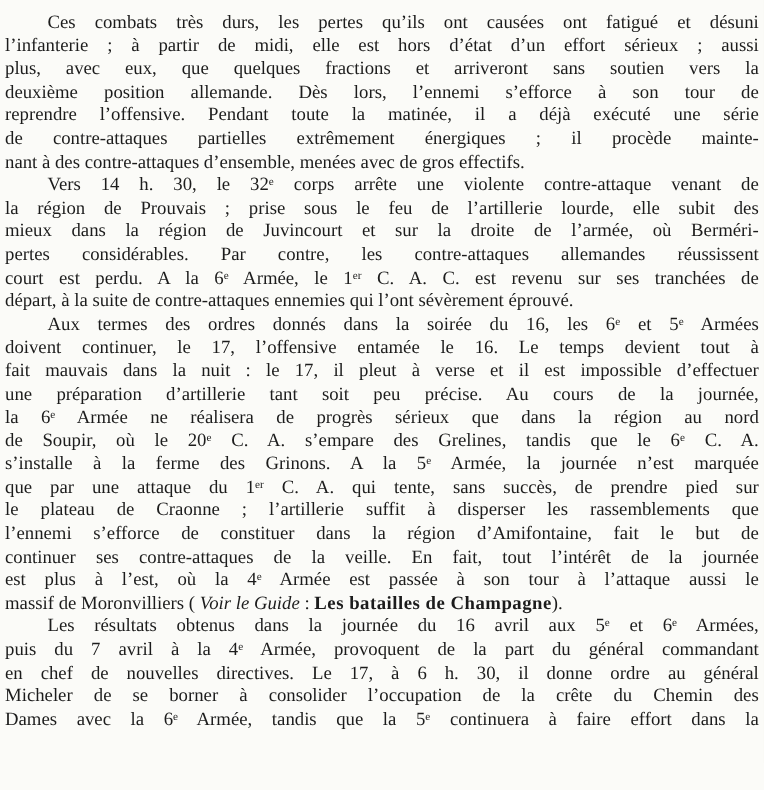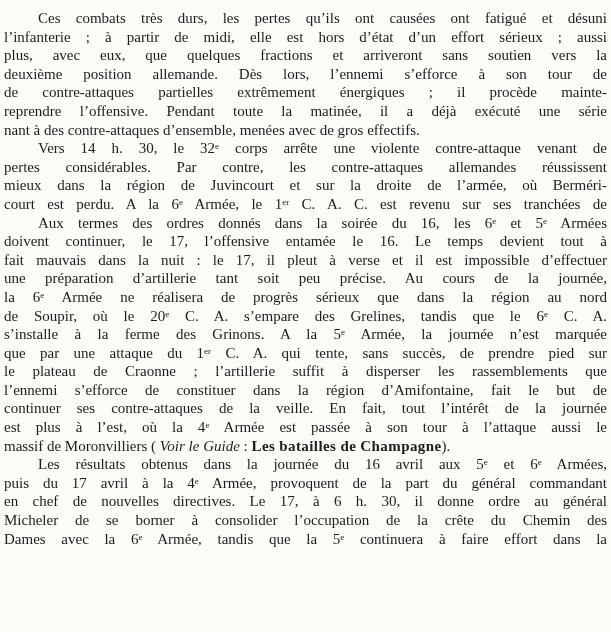--- a/index.html
+++ b/index.html
@@ -55,46 +55,48 @@
 </head>
 <body>
 
 <div class="page">
   <div>
       <div class="paragraph">
         <div class="line first"><span>Ces combats très durs, les pertes qu’ils ont causées ont fatigué et désuni</span></div>
         <div class="line"><span>l’infanterie ; à partir de midi, elle est hors d’état d’un effort sérieux ; aussi</span></div>
         <div class="line"><span>plus, avec eux, que quelques fractions et arriveront sans soutien vers la</span></div>
         <div class="line"><span>deuxième position allemande. Dès lors, l’ennemi s’efforce à son tour de</span></div>
+        <div class="line"><span>reprendre l’offensive. Pendant toute la matinée, il a déjà exécuté une série</span></div>
         <div class="line"><span>de contre-attaques partielles extrêmement énergiques ; il procède mainte-</span></div>
-        <div class="line"><span>reprendre l’offensive. Pendant toute la matinée, il a déjà exécuté une série</span></div>
         <div class="line lastline"><span>nant à des contre-attaques d’ensemble, menées avec de gros effectifs.</span></div>
       </div>
       <div class="paragraph">
         <div class="line first"><span>Vers 14 h. 30, le 32</span><span class="sup">e</span><span> corps arrête une violente contre-attaque venant de</span></div>
+        <div class="line"><span>la région de Prouvais ; prise sous le feu de l’artillerie lourde, elle subit des</span></div>
+        <div class="line"><span>mieux dans la région de Juvincourt et sur la droite de l’armée, où Berméri-</span></div>
         <div class="line"><span>pertes considérables. Par contre, les contre-attaques allemandes réussissent</span></div>
-        <div class="line"><span>mieux dans la région de Juvincourt et sur la droite de l’armée, où Berméri-</span></div>
         <div class="line"><span>court est perdu. A la 6</span><span class="sup">e</span><span> Armée, le 1</span><span class="sup">er</span><span> C. A. C. est revenu sur ses tranchées de</span></div>
+        <div class="line lastline"><span>départ, à la suite de contre-attaques ennemies qui l’ont sévèrement éprouvé.</span></div>
       </div>
       <div class="paragraph">
         <div class="line first"><span>Aux termes des ordres donnés dans la soirée du 16, les 6</span><span class="sup">e</span><span> et 5</span><span class="sup">e</span><span> Armées</span></div>
         <div class="line"><span>doivent continuer, le 17, l’offensive entamée le 16. Le temps devient tout à</span></div>
         <div class="line"><span>fait mauvais dans la nuit : le 17, il pleut à verse et il est impossible d’effectuer</span></div>
         <div class="line"><span>une préparation d’artillerie tant soit peu précise. Au cours de la journée,</span></div>
         <div class="line"><span>la 6</span><span class="sup">e</span><span> Armée ne réalisera de progrès sérieux que dans la région au nord</span></div>
         <div class="line"><span>de Soupir, où le 20</span><span class="sup">e</span><span> C. A. s’empare des Grelines, tandis que le 6</span><span class="sup">e</span><span> C. A.</span></div>
         <div class="line"><span>s’installe à la ferme des Grinons. A la 5</span><span class="sup">e</span><span> Armée, la journée n’est marquée</span></div>
         <div class="line"><span>que par une attaque du 1</span><span class="sup">er</span><span> C. A. qui tente, sans succès, de prendre pied sur</span></div>
         <div class="line"><span>le plateau de Craonne ; l’artillerie suffit à disperser les rassemblements que</span></div>
         <div class="line"><span>l’ennemi s’efforce de constituer dans la région d’Amifontaine, fait le but de</span></div>
         <div class="line"><span>continuer ses contre-attaques de la veille. En fait, tout l’intérêt de la journée</span></div>
         <div class="line"><span>est plus à l’est, où la 4</span><span class="sup">e</span><span> Armée est passée à son tour à l’attaque aussi le</span></div>
         <div class="line lastline"><span>massif de Moronvilliers ( </span><span class="i">Voir le Guide</span><span> : </span><span class="b">Les batailles de Champagne</span><span>).</span></div>
       </div>
       <div class="paragraph">
         <div class="line first"><span>Les résultats obtenus dans la journée du 16 avril aux 5</span><span class="sup">e</span><span> et 6</span><span class="sup">e</span><span> Armées,</span></div>
-        <div class="line"><span>puis du 17 avril à la 4</span><span class="sup">e</span><span> Armée, provoquent de la part du général commandant</span></div>
+        <div class="line"><span>puis du 7 avril à la 4</span><span class="sup">e</span><span> Armée, provoquent de la part du général commandant</span></div>
         <div class="line"><span>en chef de nouvelles directives. Le 17, à 6 h. 30, il donne ordre au général</span></div>
         <div class="line"><span>Micheler de se borner à consolider l’occupation de la crête du Chemin des</span></div>
         <div class="line"><span>Dames avec la 6</span><span class="sup">e</span><span> Armée, tandis que la 5</span><span class="sup">e</span><span> continuera à faire effort dans la</span></div>
       </div>
     </div>
 </div>
 
 </body></html>

